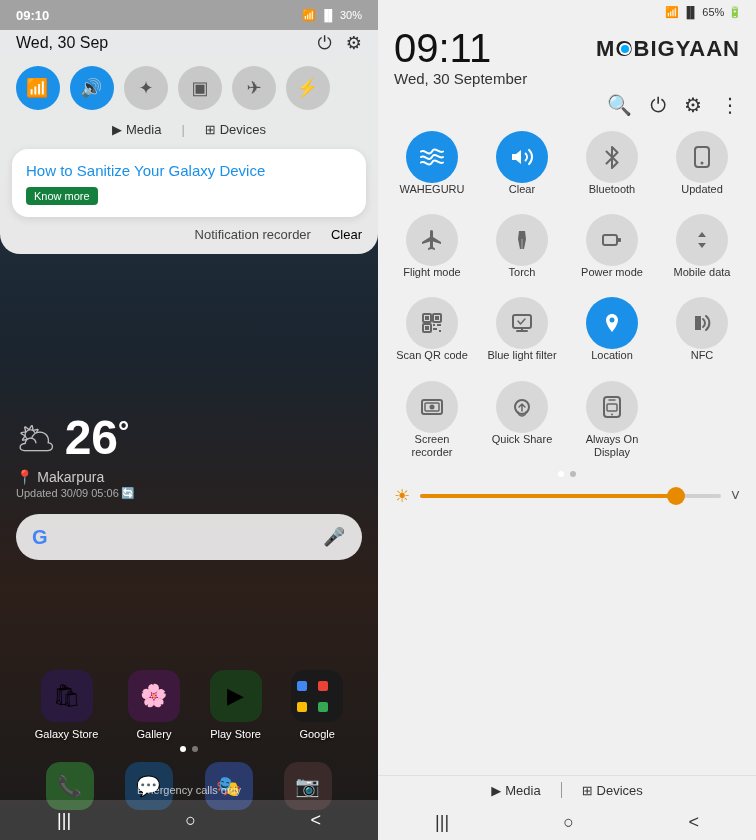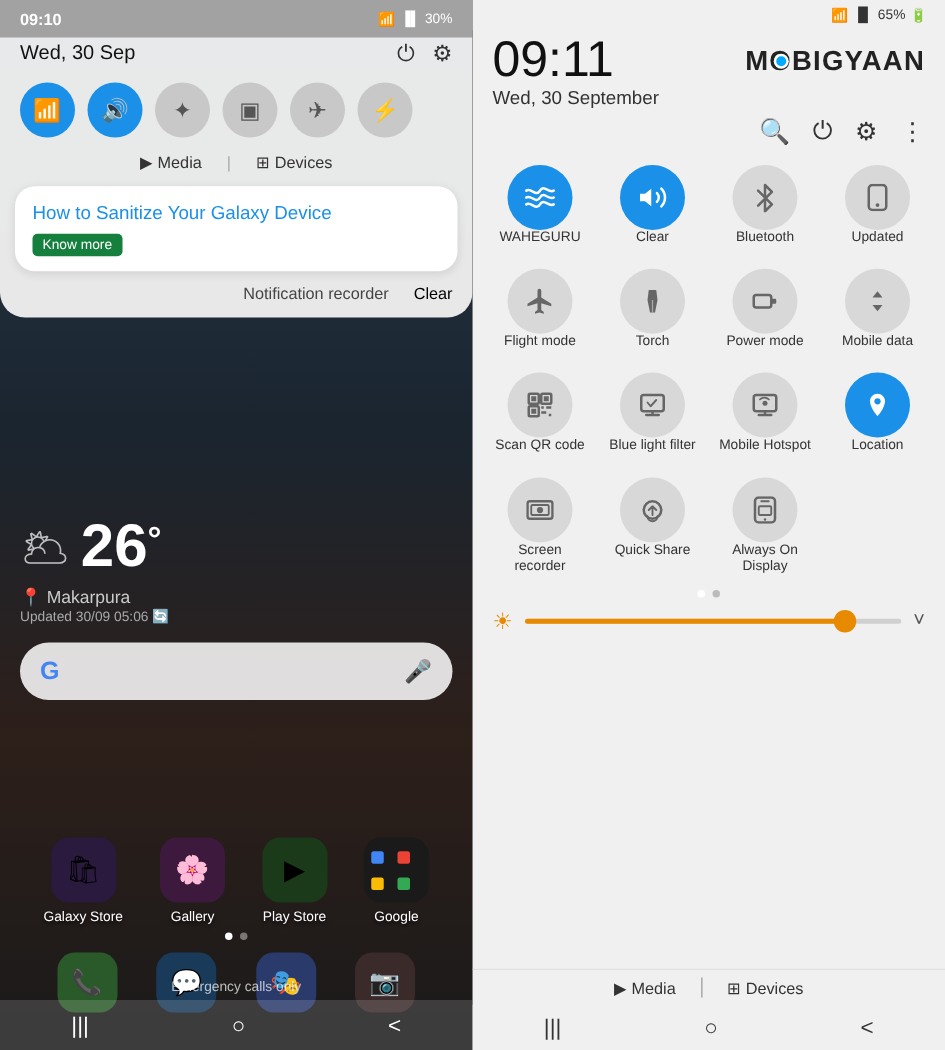--- a/index.html
+++ b/index.html
@@ -831,42 +831,41 @@
       <div class="qs-icon-wrap qs-inactive">
         <svg width="22" height="22" viewBox="0 0 22 22" fill="none">
           <rect x="2" y="3" width="18" height="13" rx="2" stroke="#666" stroke-width="2"></rect>
           <path d="M6 19h10M11 16v3" stroke="#666" stroke-width="2" stroke-linecap="round"></path>
           <path d="M7 9l2.5 3L14 7" stroke="#666" stroke-width="1.5" stroke-linecap="round" stroke-linejoin="round"></path>
         </svg>
       </div>
       <span class="qs-label">Blue light filter</span>
     </div>
 
-    <div class="qs-item">
-      <div class="qs-icon-wrap qs-inactive">
-        <svg width="22" height="22" viewBox="0 0 22 22" fill="none">
-          <rect x="2" y="3" width="18" height="13" rx="2" stroke="#666" stroke-width="2"></rect>
-          <path d="M6 19h10M11 16v3" stroke="#666" stroke-width="2" stroke-linecap="round"></path>
-          <circle cx="11" cy="9.5" r="2" fill="#666"></circle>
-          <path d="M7 6.5a5.5 5.5 0 017 0" stroke="#666" stroke-width="1.5" stroke-linecap="round"></path>
-        </svg>
-      </div>
-      <span class="qs-label">Mobile Hotspot</span>
-    </div>
 
     <div class="qs-item">
       <div class="qs-icon-wrap qs-active">
         <svg width="22" height="22" viewBox="0 0 22 22" fill="none">
           <path d="M11 2C7.686 2 5 4.686 5 8c0 5.25 6 12 6 12s6-6.75 6-12c0-3.314-2.686-6-6-6z" fill="white"></path>
           <circle cx="11" cy="8" r="2.5" fill="#1a90e8"></circle>
         </svg>
       </div>
       <span class="qs-label">Location</span>
     </div>
 
+    <div class="qs-item">
+      <div class="qs-icon-wrap qs-inactive">
+        <svg width="22" height="22" viewBox="0 0 22 22" fill="none">
+          <path d="M4 4h6v14H4V4z" fill="#666" rx="1"></path>
+          <path d="M12 7a5 5 0 010 8" stroke="#666" stroke-width="2" stroke-linecap="round"></path>
+          <path d="M15 4a9 9 0 010 14" stroke="#666" stroke-width="2" stroke-linecap="round"></path>
+        </svg>
+      </div>
+      <span class="qs-label">NFC</span>
+    </div>
 
     <div class="qs-item">
       <div class="qs-icon-wrap qs-inactive">
         <svg width="22" height="22" viewBox="0 0 22 22" fill="none">
           <rect x="1" y="4" width="20" height="14" rx="2" stroke="#666" stroke-width="2"></rect>
           <rect x="4" y="7" width="14" height="8" rx="1" stroke="#666" stroke-width="1.5"></rect>
           <circle cx="11" cy="11" r="2.5" fill="#666"></circle>
         </svg>
       </div>
       <span class="qs-label">Screen recorder</span>

